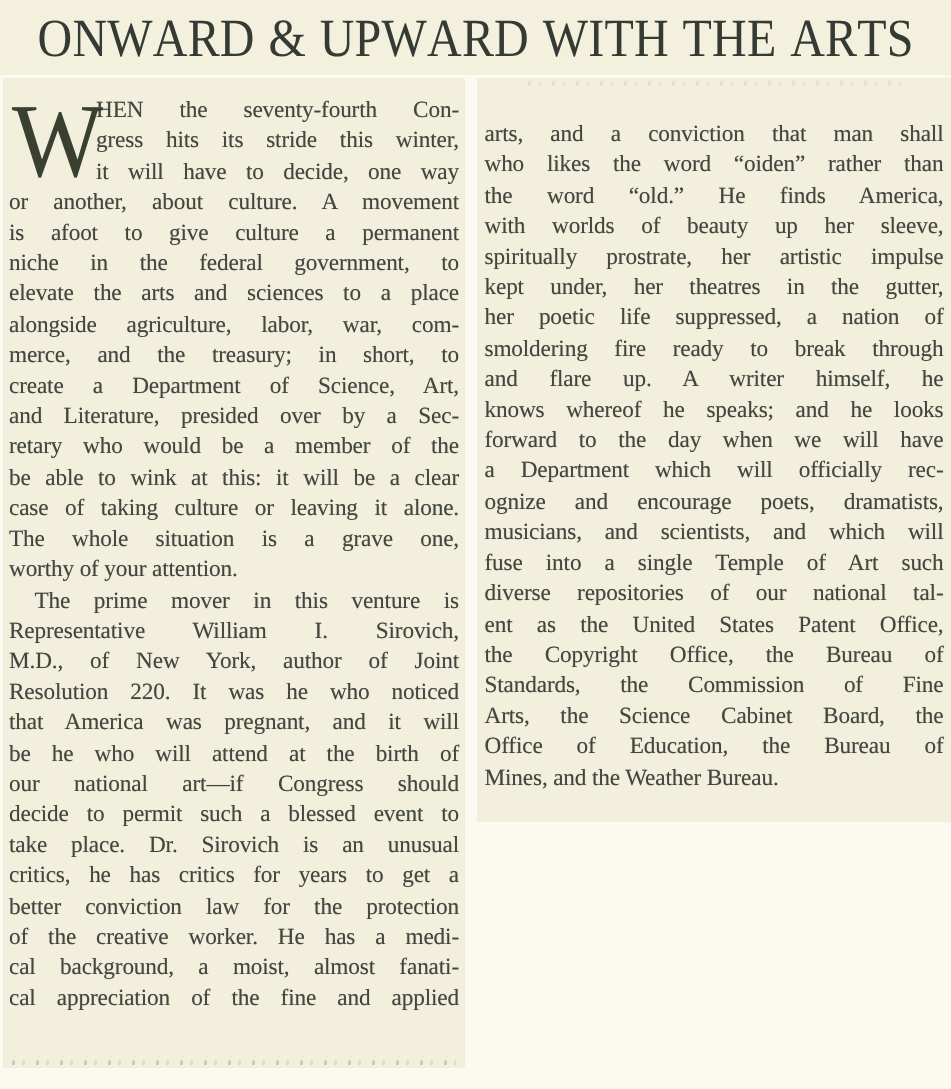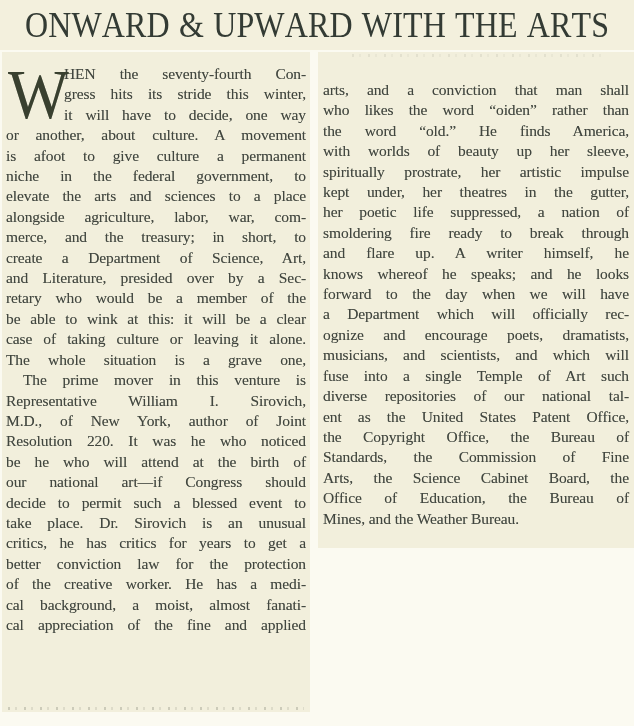--- a/index.html
+++ b/index.html
@@ -113,24 +113,26 @@
       <div class="line">niche in the federal government, to</div>
       <div class="line">elevate the arts and sciences to a place</div>
       <div class="line">alongside agriculture, labor, war, com-</div>
       <div class="line">merce, and the treasury; in short, to</div>
       <div class="line">create a Department of Science, Art,</div>
       <div class="line">and Literature, presided over by a Sec-</div>
       <div class="line">retary who would be a member of the</div>
       <div class="line">be able to wink at this: it will be a clear</div>
       <div class="line">case of taking culture or leaving it alone.</div>
       <div class="line">The whole situation is a grave one,</div>
+      <div class="line end">worthy of your attention.</div>
       <div class="line indent">The prime mover in this venture is</div>
       <div class="line">Representative William I. Sirovich,</div>
       <div class="line">M.D., of New York, author of Joint</div>
       <div class="line">Resolution 220.  It was he who noticed</div>
+      <div class="line">that America was pregnant, and it will</div>
       <div class="line">be he who will attend at the birth of</div>
       <div class="line">our national art—if Congress should</div>
       <div class="line">decide to permit such a blessed event to</div>
       <div class="line">take place.  Dr. Sirovich is an unusual</div>
       <div class="line">critics, he has critics for years to get a</div>
       <div class="line">better conviction law for the protection</div>
       <div class="line">of the creative worker.  He has a medi-</div>
       <div class="line">cal background, a moist, almost fanati-</div>
       <div class="line">cal appreciation of the fine and applied</div>
     </div>

